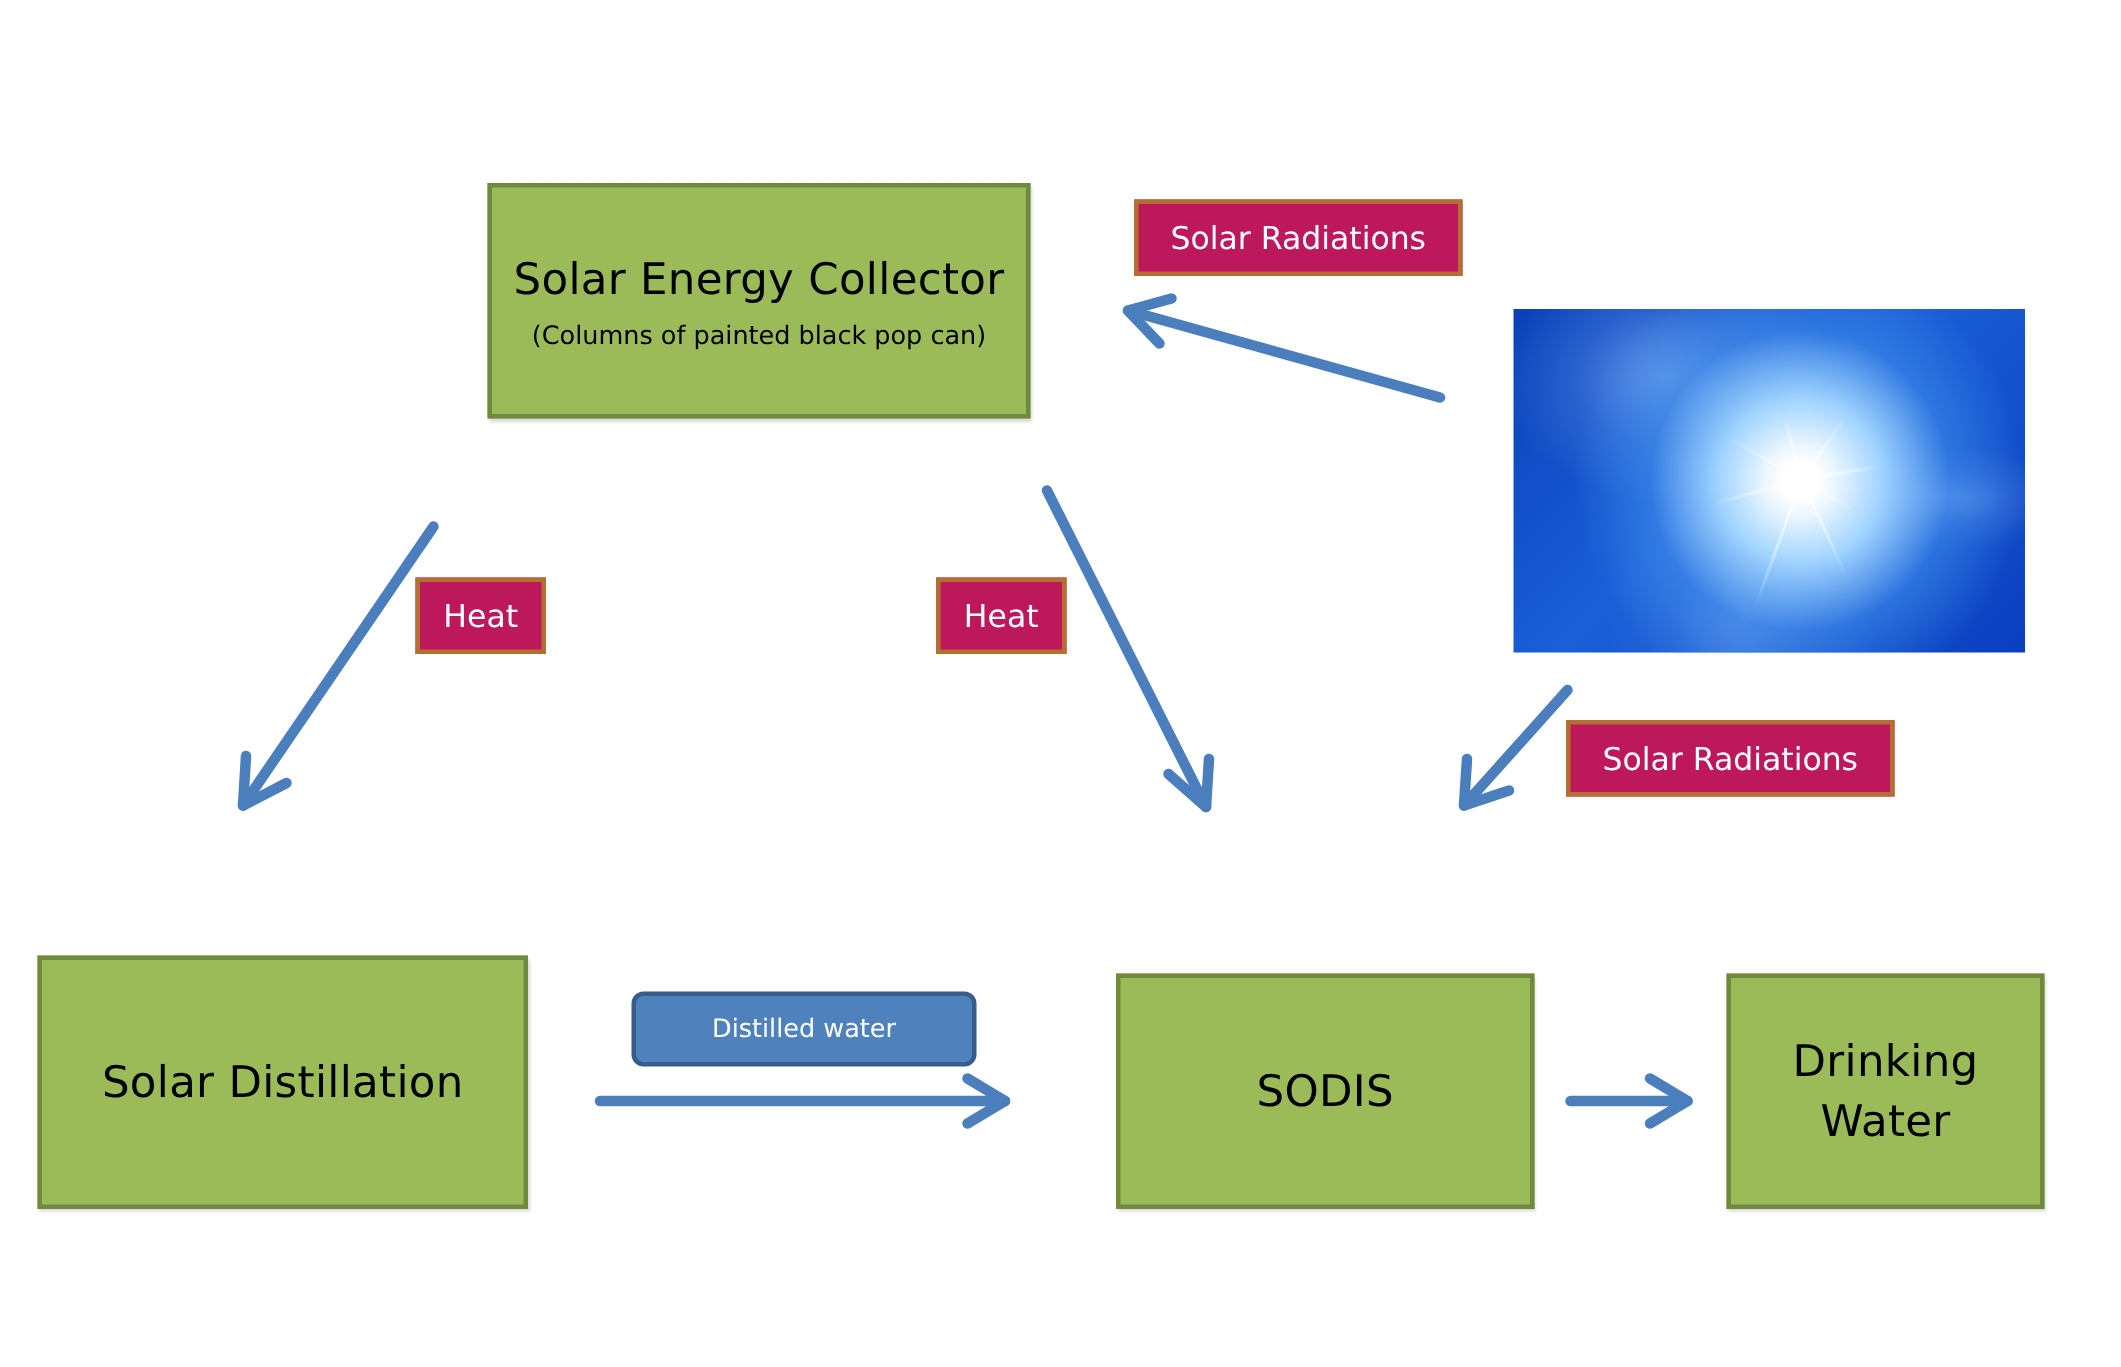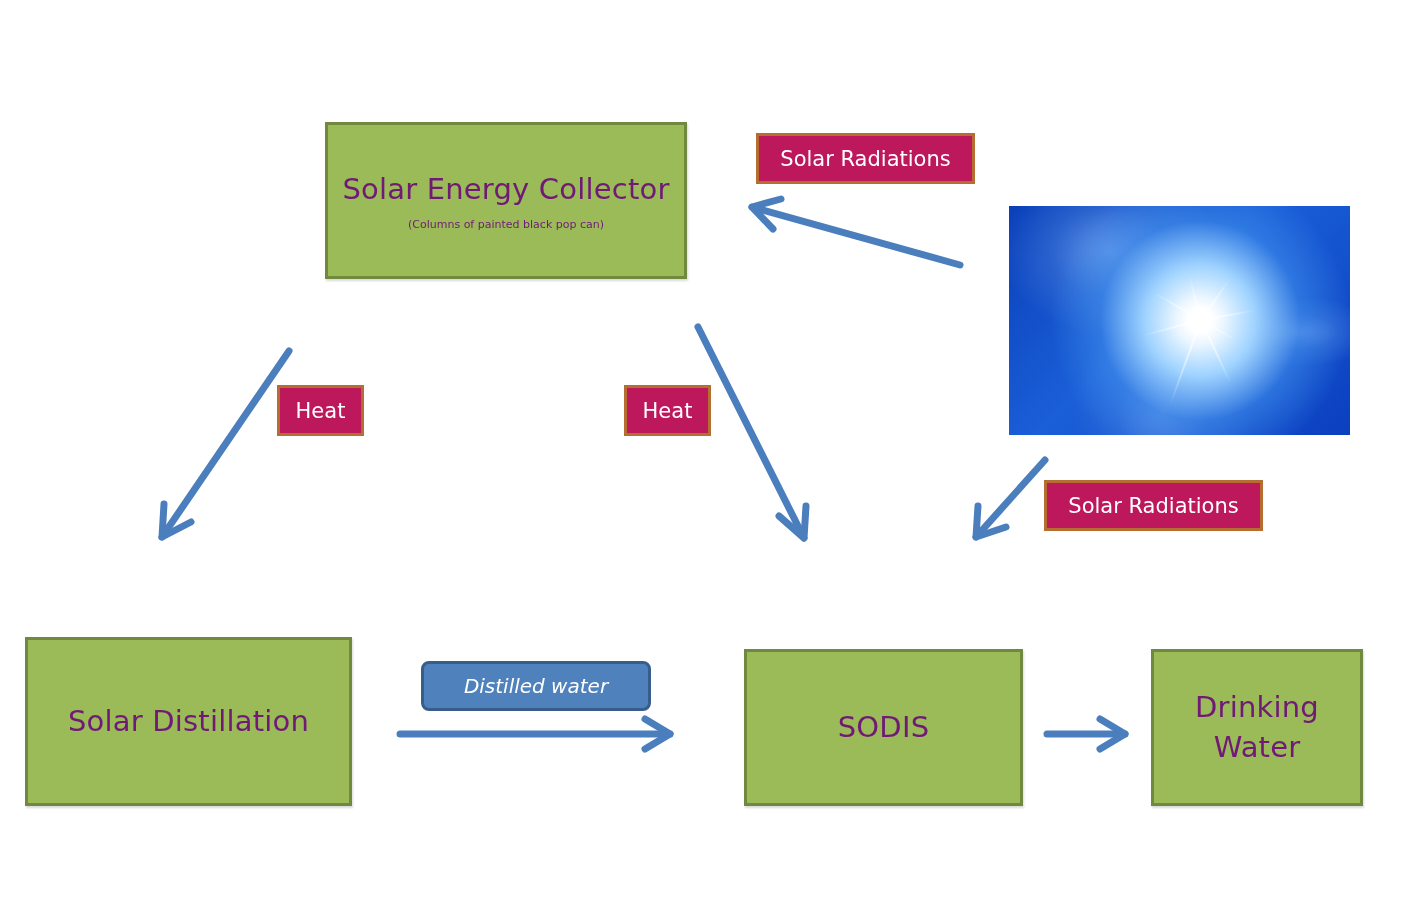--- a/index.html
+++ b/index.html
@@ -1,36 +1,36 @@
 <!DOCTYPE html>
 <html><head>
 <meta charset="utf-8">
 <style>
   html, body { margin: 0; padding: 0; background: #ffffff; }
   body { width: 1414px; height: 911px; position: relative; overflow: hidden;
          font-family: "DejaVu Sans", "Liberation Sans", sans-serif; }
   .node {
     position: absolute; box-sizing: border-box;
     background: #9bbb59; border: 3px solid #71893f;
-    color: #701a75; display: flex; flex-direction: column;
+    color: #000000; display: flex; flex-direction: column;
     align-items: center; justify-content: center; text-align: center;
     box-shadow: 1px 2px 2px rgba(0,0,0,0.15);
   }
   .node .title { font-size: 29px; line-height: 1.35; letter-spacing: 0.2px; }
-  .node .sub { font-size: 11px; margin-top: 8px; }
+  .node .sub { font-size: 17px; margin-top: 8px; }
   .label {
     position: absolute; box-sizing: border-box;
     background: #be185d; border: 3px solid #b66d31;
     color: #ffffff; font-size: 21px;
     display: flex; align-items: center; justify-content: center;
     white-space: nowrap;
   }
   .label.blue {
     background: #4f81bd; border: 3px solid #385d8a;
-    border-radius: 8px; font-size: 20px; font-style: italic;
+    border-radius: 8px; font-size: 17px;
   }
   svg.arrows { position: absolute; left: 0; top: 0; width: 1414px; height: 911px; pointer-events: none; }
   .sky {
     position: absolute; left: 1009px; top: 206px; width: 341px; height: 229px; overflow: hidden;
     background:
       radial-gradient(circle at 56% 50%, #ffffff 0px, #ffffff 12px, #eaf6ff 24px, #9fd3ff 55px, rgba(62,140,235,0.6) 100px, rgba(20,70,200,0) 150px),
       radial-gradient(ellipse at 30% 20%, rgba(170,210,255,0.55) 0px, rgba(120,170,240,0.25) 60px, rgba(0,0,0,0) 110px),
       radial-gradient(ellipse at 85% 55%, rgba(170,210,255,0.45) 0px, rgba(120,170,240,0.2) 40px, rgba(0,0,0,0) 80px),
       radial-gradient(ellipse at 45% 90%, rgba(160,200,250,0.45) 0px, rgba(110,160,240,0.2) 45px, rgba(0,0,0,0) 90px),
       linear-gradient(135deg, #0a3fb8 0%, #1a5fd8 45%, #0b3fbf 100%);

